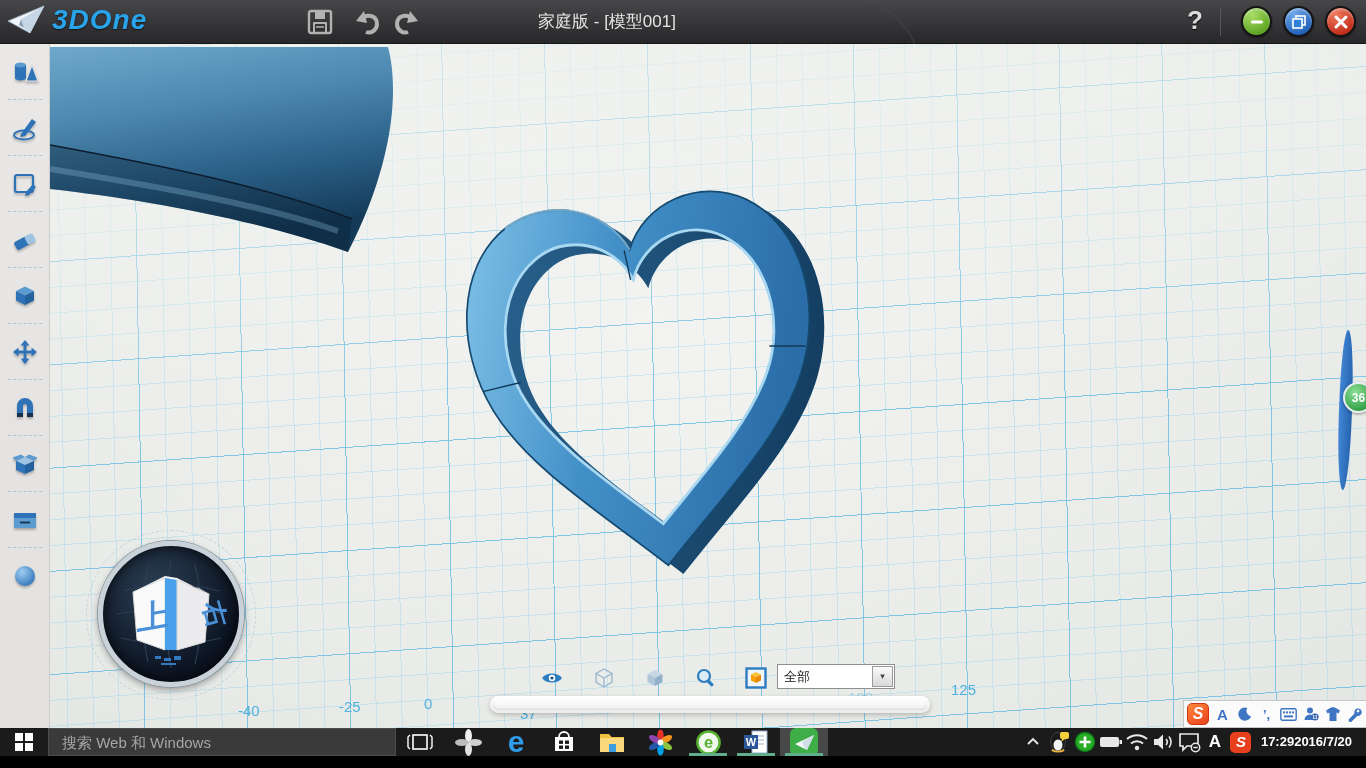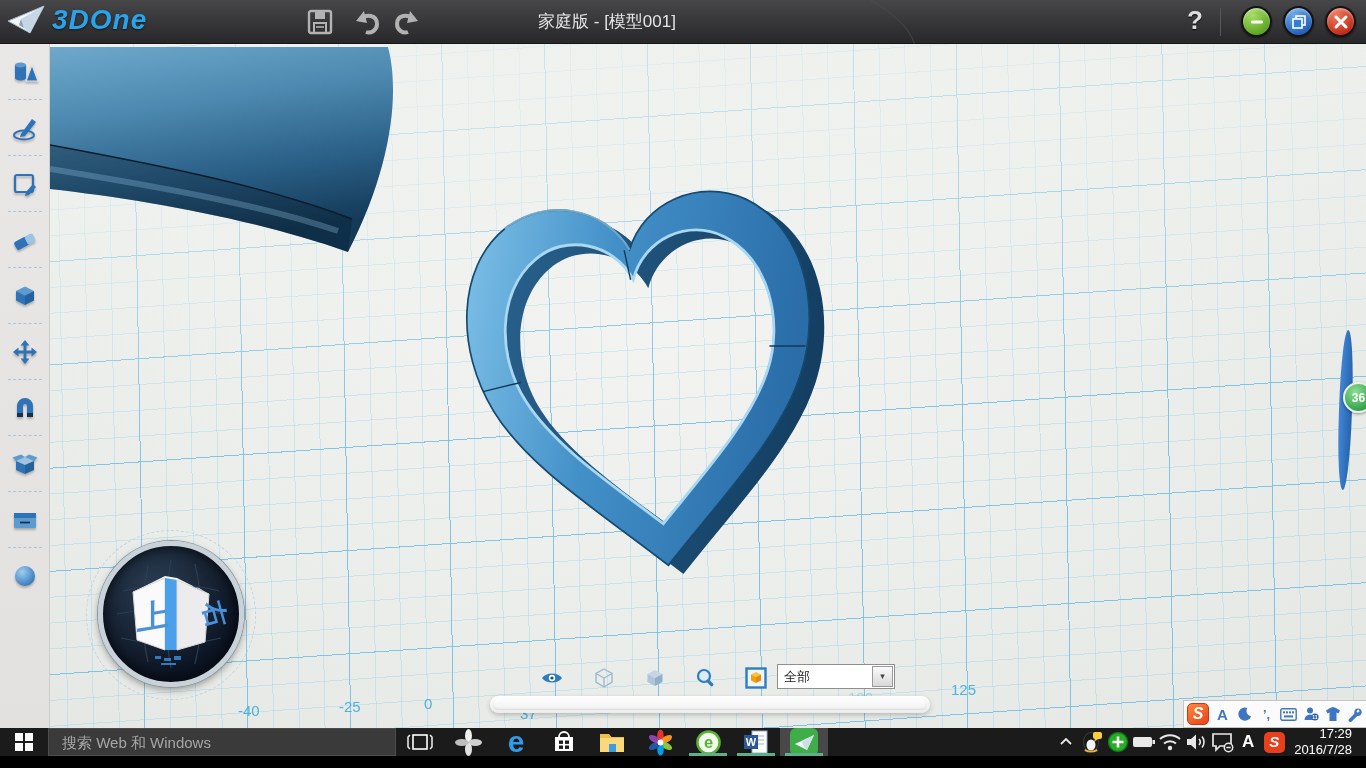--- a/index.html
+++ b/index.html
@@ -125,22 +125,22 @@
   .tk-slot.run::after { content:''; position:absolute; left:5px; right:5px; bottom:0; height:3px;
     background:#5fae8e; }
   .tk-slot.active { background:#484848; }
   .glyph-e { font-size:30px; font-weight:700; color:#2e9ce8; line-height:1; }
   .tk-tray { margin-left:auto; display:flex; align-items:center; gap:2px; padding-right:6px; }
   .tray-ico { width:24px; height:40px; display:flex; align-items:center; justify-content:center;
     cursor:pointer; }
   .tray-a { color:#fff; font-size:17px; font-weight:700; }
   .tray-sogou { width:21px; height:21px; border-radius:5px; background:#e8401c; color:#fff;
     font-weight:800; font-style:italic; font-size:15px; text-align:center; line-height:20px; }
-  .tk-clock { display:flex; flex-direction:column; justify-content:center; align-items:flex-end;
-    color:#fff; font-size:13px; line-height:16px; padding:0 8px 0 6px; cursor:pointer; }
+  .tk-clock { display:flex; flex-direction:row; justify-content:center; align-items:flex-end;
+    color:#fff; font-size:13px; line-height:16px; padding:0 8px 0 6px; cursor:pointer;font-weight:bold; }
 </style>
 </head>
 <body>
 
 <div class="stage">
 
   <div class="titlebar">
     <div class="tb-swoosh"></div>
     <div class="logo">
       <svg width="40" height="34" viewBox="0 0 40 34">
@@ -585,18 +585,18 @@
           <circle cx="18.5" cy="16.5" r="4.2" fill="#1b1b1b" stroke="#e8e8e8" stroke-width="1.5"></circle>
           <line x1="16.3" y1="16.5" x2="20.7" y2="16.5" stroke="#e8e8e8" stroke-width="1.5"></line>
         </svg>
       </div>
       <div class="tray-ico tray-a">A</div>
       <div class="tray-ico">
         <div class="tray-sogou">S</div>
       </div>
       <div class="tk-clock">
         <span>17:29</span>
-        <span>2016/7/28</span>
+        <span>2016/7/20</span>
       </div>
     </div>
   </div>
 
 </div>
 
 </body></html>

